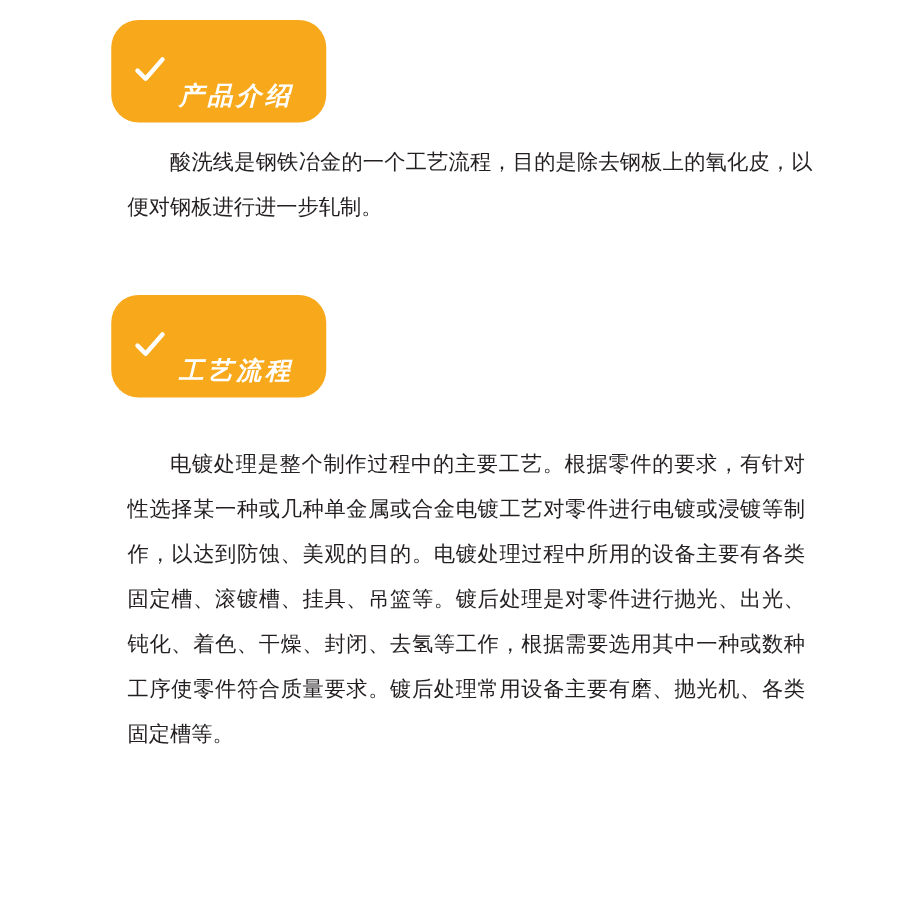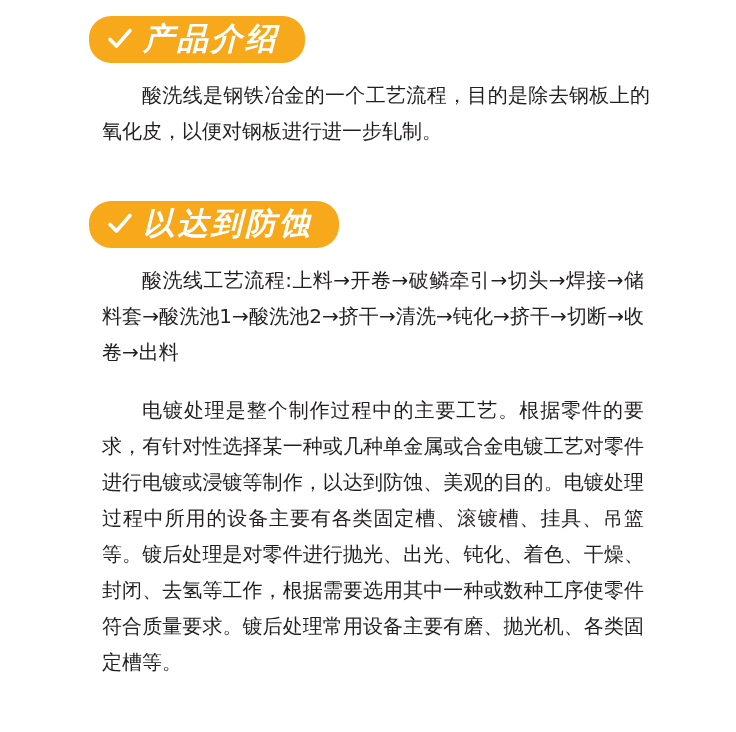--- a/index.html
+++ b/index.html
@@ -37,33 +37,34 @@
     flex: 0 0 26px;
     position: relative;
     margin-right: 10px;
   }
   .section-head .check-icon svg {
     display: block;
     width: 26px;
     height: 26px;
   }
   .section-head .head-text {
-    font-family: Liberation Serif, serif;
-    font-size: 31px;
+    font-family: Liberation Mono, monospace;
+    font-size: 20px;
     font-weight: bold;
     font-style: italic;
     letter-spacing: 3px;
     color: #ffffff;
     line-height: 1;
     white-space: nowrap;
+    margin-top: 46px;
   }
   
   .para {
     font-family: "DejaVu Sans", sans-serif;
-    font-size: 20px;
+    font-size: 17px;
     line-height: 36px;
     color: #231f20;
     text-align: justify;
     text-justify: inter-ideograph;
     margin: 0;
   }
   .para.indent {
     text-indent: 2em;
   }
   .block-1 { margin-top: 14px; }
@@ -98,23 +99,22 @@
 
   <div class="gap-md"></div>
 
   <div class="head-2-wrap">
     <div class="section-head">
       <span class="check-icon">
         <svg viewBox="0 0 26 26" xmlns="http://www.w3.org/2000/svg" aria-hidden="true">
           <path d="M3 13.5 L9.5 20 L23 4.5" fill="none" stroke="#ffffff" stroke-width="3.6" stroke-linecap="round" stroke-linejoin="round"></path>
         </svg>
       </span>
-      <span class="head-text">以达到防蚀</span>
+      <span class="head-text">工艺流程</span>
     </div>
   </div>
 
   <div class="para-wrap-2 block-1">
-    <p class="para indent flow">酸洗线工艺流程:上料→开卷→破鳞牵引→切头→焊接→储料套→酸洗池1→酸洗池2→挤干→清洗→钝化→挤干→切断→收卷→出料</p>
     <div class="gap-sm"></div>
     <p class="para indent">电镀处理是整个制作过程中的主要工艺。根据零件的要求，有针对性选择某一种或几种单金属或合金电镀工艺对零件进行电镀或浸镀等制作，以达到防蚀、美观的目的。电镀处理过程中所用的设备主要有各类固定槽、滚镀槽、挂具、吊篮等。镀后处理是对零件进行抛光、出光、钝化、着色、干燥、封闭、去氢等工作，根据需要选用其中一种或数种工序使零件符合质量要求。镀后处理常用设备主要有磨、抛光机、各类固定槽等。</p>
   </div>
 
 </div>
 
 </body></html>

